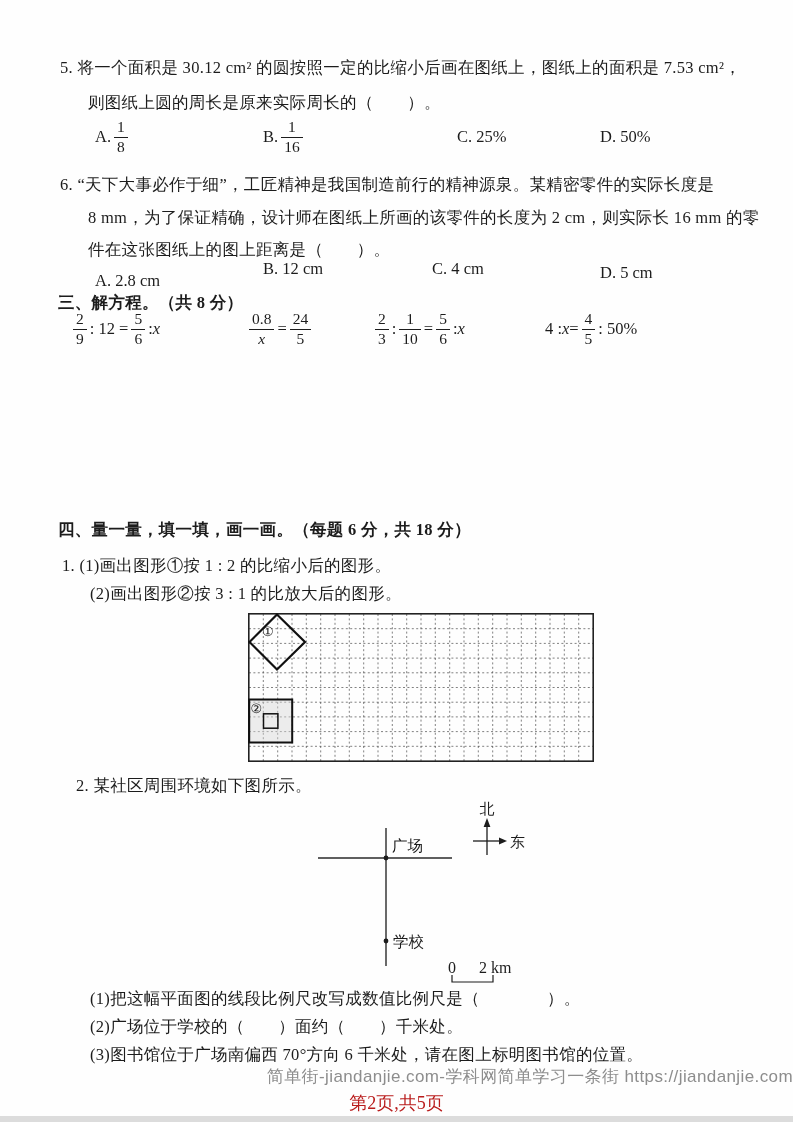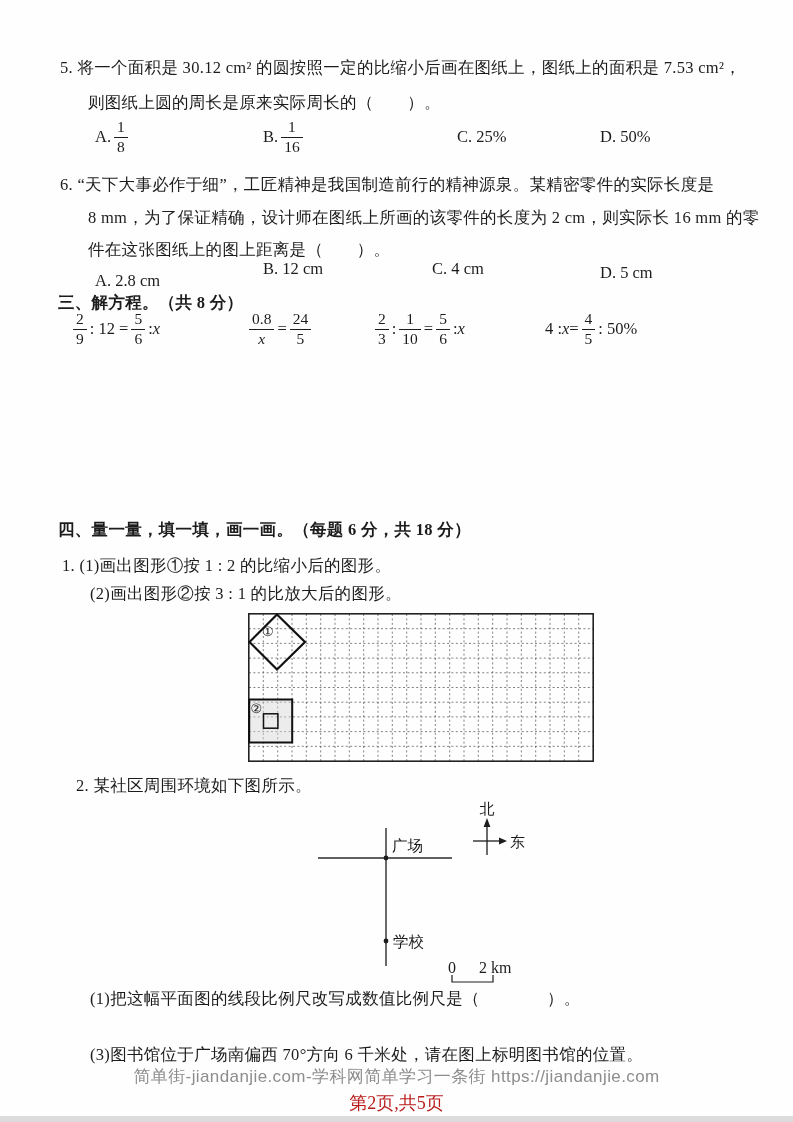--- a/index.html
+++ b/index.html
@@ -47,20 +47,21 @@
   .frac .fd{display:block;border-top:1.3px solid #1c1c1c;padding:1px 3px 0;}
   .centered{
     position:absolute;left:0;width:793px;text-align:center;white-space:nowrap;
   }
   #footer-site{
     top:1065px;
     font-family:"Liberation Sans","DejaVu Sans",sans-serif;
     font-size:17px;
     color:#8d8d8d;
     letter-spacing:0.4px;
+    text-align:right;
   }
   #footer-page{
     top:1091px;
     font-size:18px;
     color:#b91c1c;
   }
   #bottom-band{
     position:absolute;left:0;top:1116px;width:793px;height:6px;
     background:#dcdcdc;
   }
@@ -232,19 +233,20 @@
     </g>
 
     <g>
       <text x="152" y="175" font-size="16" text-anchor="middle">0</text>
       <text x="179" y="175" font-size="16">2 km</text>
       <polyline points="152,177 152,184 193,184 193,177" fill="none" stroke="#1c1c1c" stroke-width="1.2"></polyline>
     </g>
   </svg>
 
   <div class="line" style="left:90px;top:988px;">(1)把这幅平面图的线段比例尺改写成数值比例尺是（　　　　）。</div>
+  <div class="line" style="left:90px;top:1016px;">(2)广场位于学校的（　　）面约（　　）千米处。</div>
   <div class="line" style="left:90px;top:1044px;">(3)图书馆位于广场南偏西 70°方向 6 千米处，请在图上标明图书馆的位置。</div>
 
   <div class="centered" id="footer-site">简单街-jiandanjie.com-学科网简单学习一条街 https://jiandanjie.com</div>
   <div class="centered" id="footer-page">第2页,共5页</div>
   <div id="bottom-band"></div>
 
 </div>
 
 </body></html>

